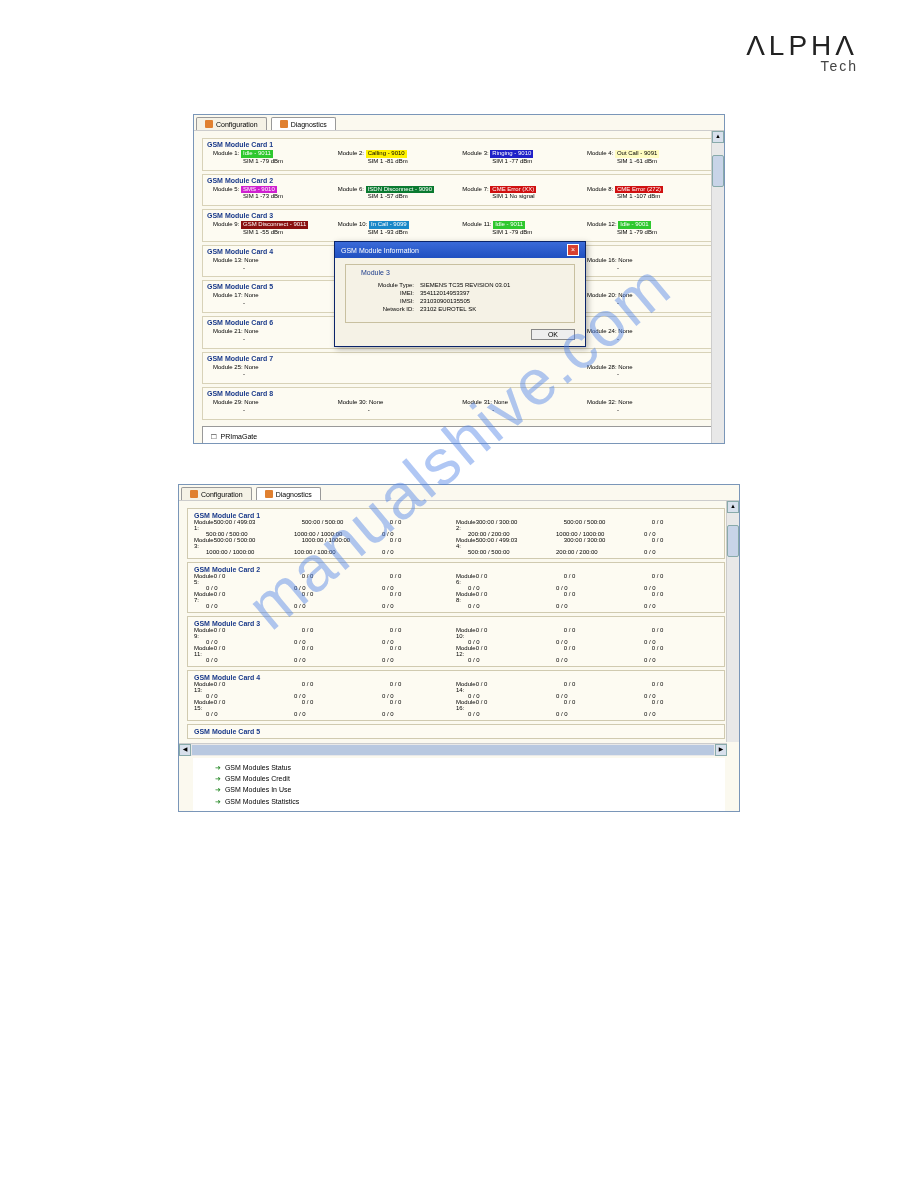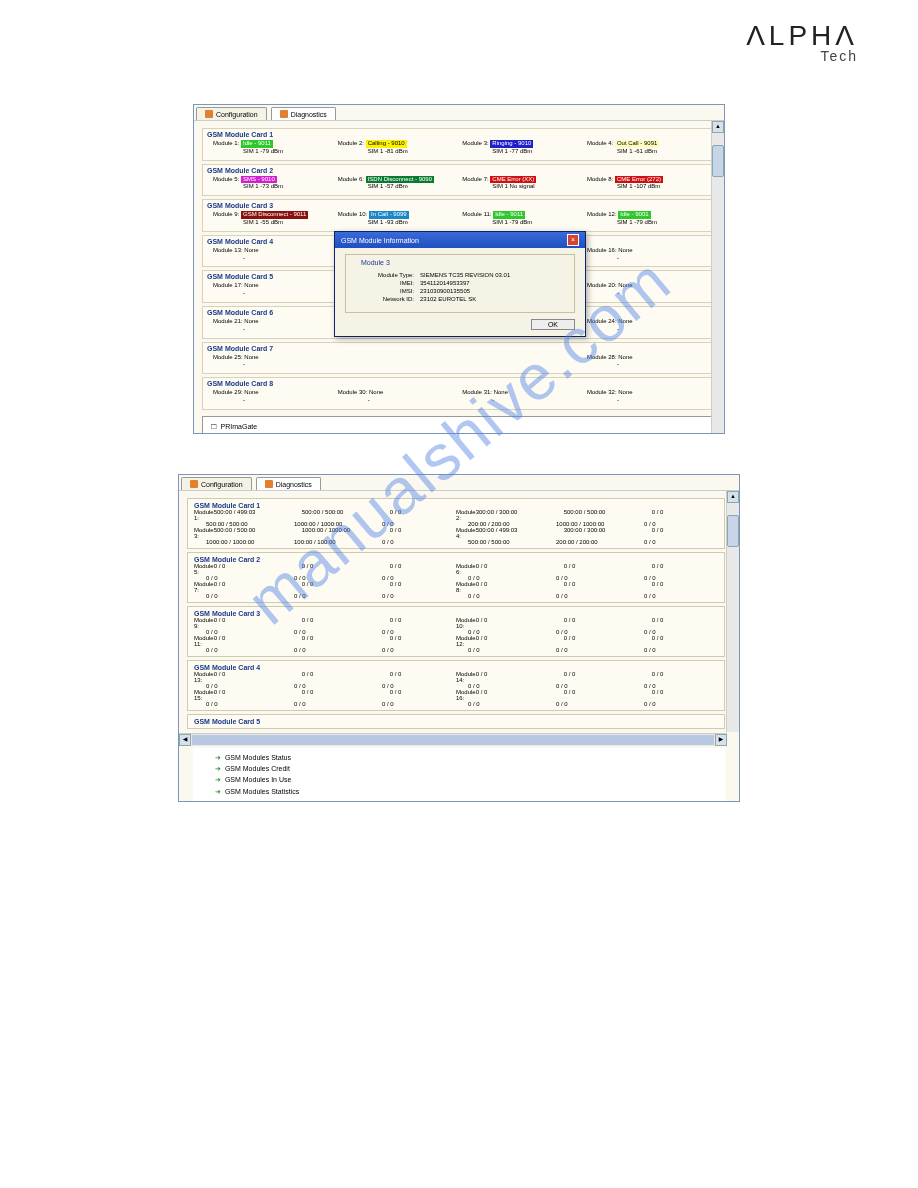--- a/index.html
+++ b/index.html
@@ -1,16 +1,16 @@
 <!DOCTYPE html>
 <html><head>
 <meta charset="utf-8">
 <style>
 body{margin:0;background:#fff;font-family:Tahoma,Arial,sans-serif;font-size:7px;color:#000;width:918px;position:relative}
-.page{width:918px;padding:20px 60px 40px 60px;box-sizing:border-box}
+.page{width:918px;padding:30px 60px 40px 60px;box-sizing:border-box}
 .logo{text-align:right;font-family:Arial,sans-serif;margin-bottom:40px}
 .logo-top{font-size:28px;letter-spacing:4px;font-weight:300;color:#222}
 .logo-sub{font-size:14px;letter-spacing:2px;color:#444;margin-top:-4px}
 .win{border:1px solid #7a96b8;background:#fbf9ef;width:530px;margin:0 auto 40px auto;position:relative}
 .tabs{display:flex;background:#fbf9ef;border-bottom:1px solid #ccc}
 .tab{padding:2px 8px;border:1px solid #999;border-bottom:none;background:#f5f2e6;margin:2px 2px 0 2px;border-radius:2px 2px 0 0;display:flex;align-items:center;gap:3px}
 .tab .t-icon{width:8px;height:8px;display:inline-block;background:#e08030;border-radius:1px}
 .tab.active{background:#fff}
 .content{padding:4px 8px 8px 8px;max-height:300px;overflow:hidden;position:relative}
 .scroll{position:absolute;right:0;top:0;bottom:0;width:12px;background:#e8e8e8;border-left:1px solid #ccc}

